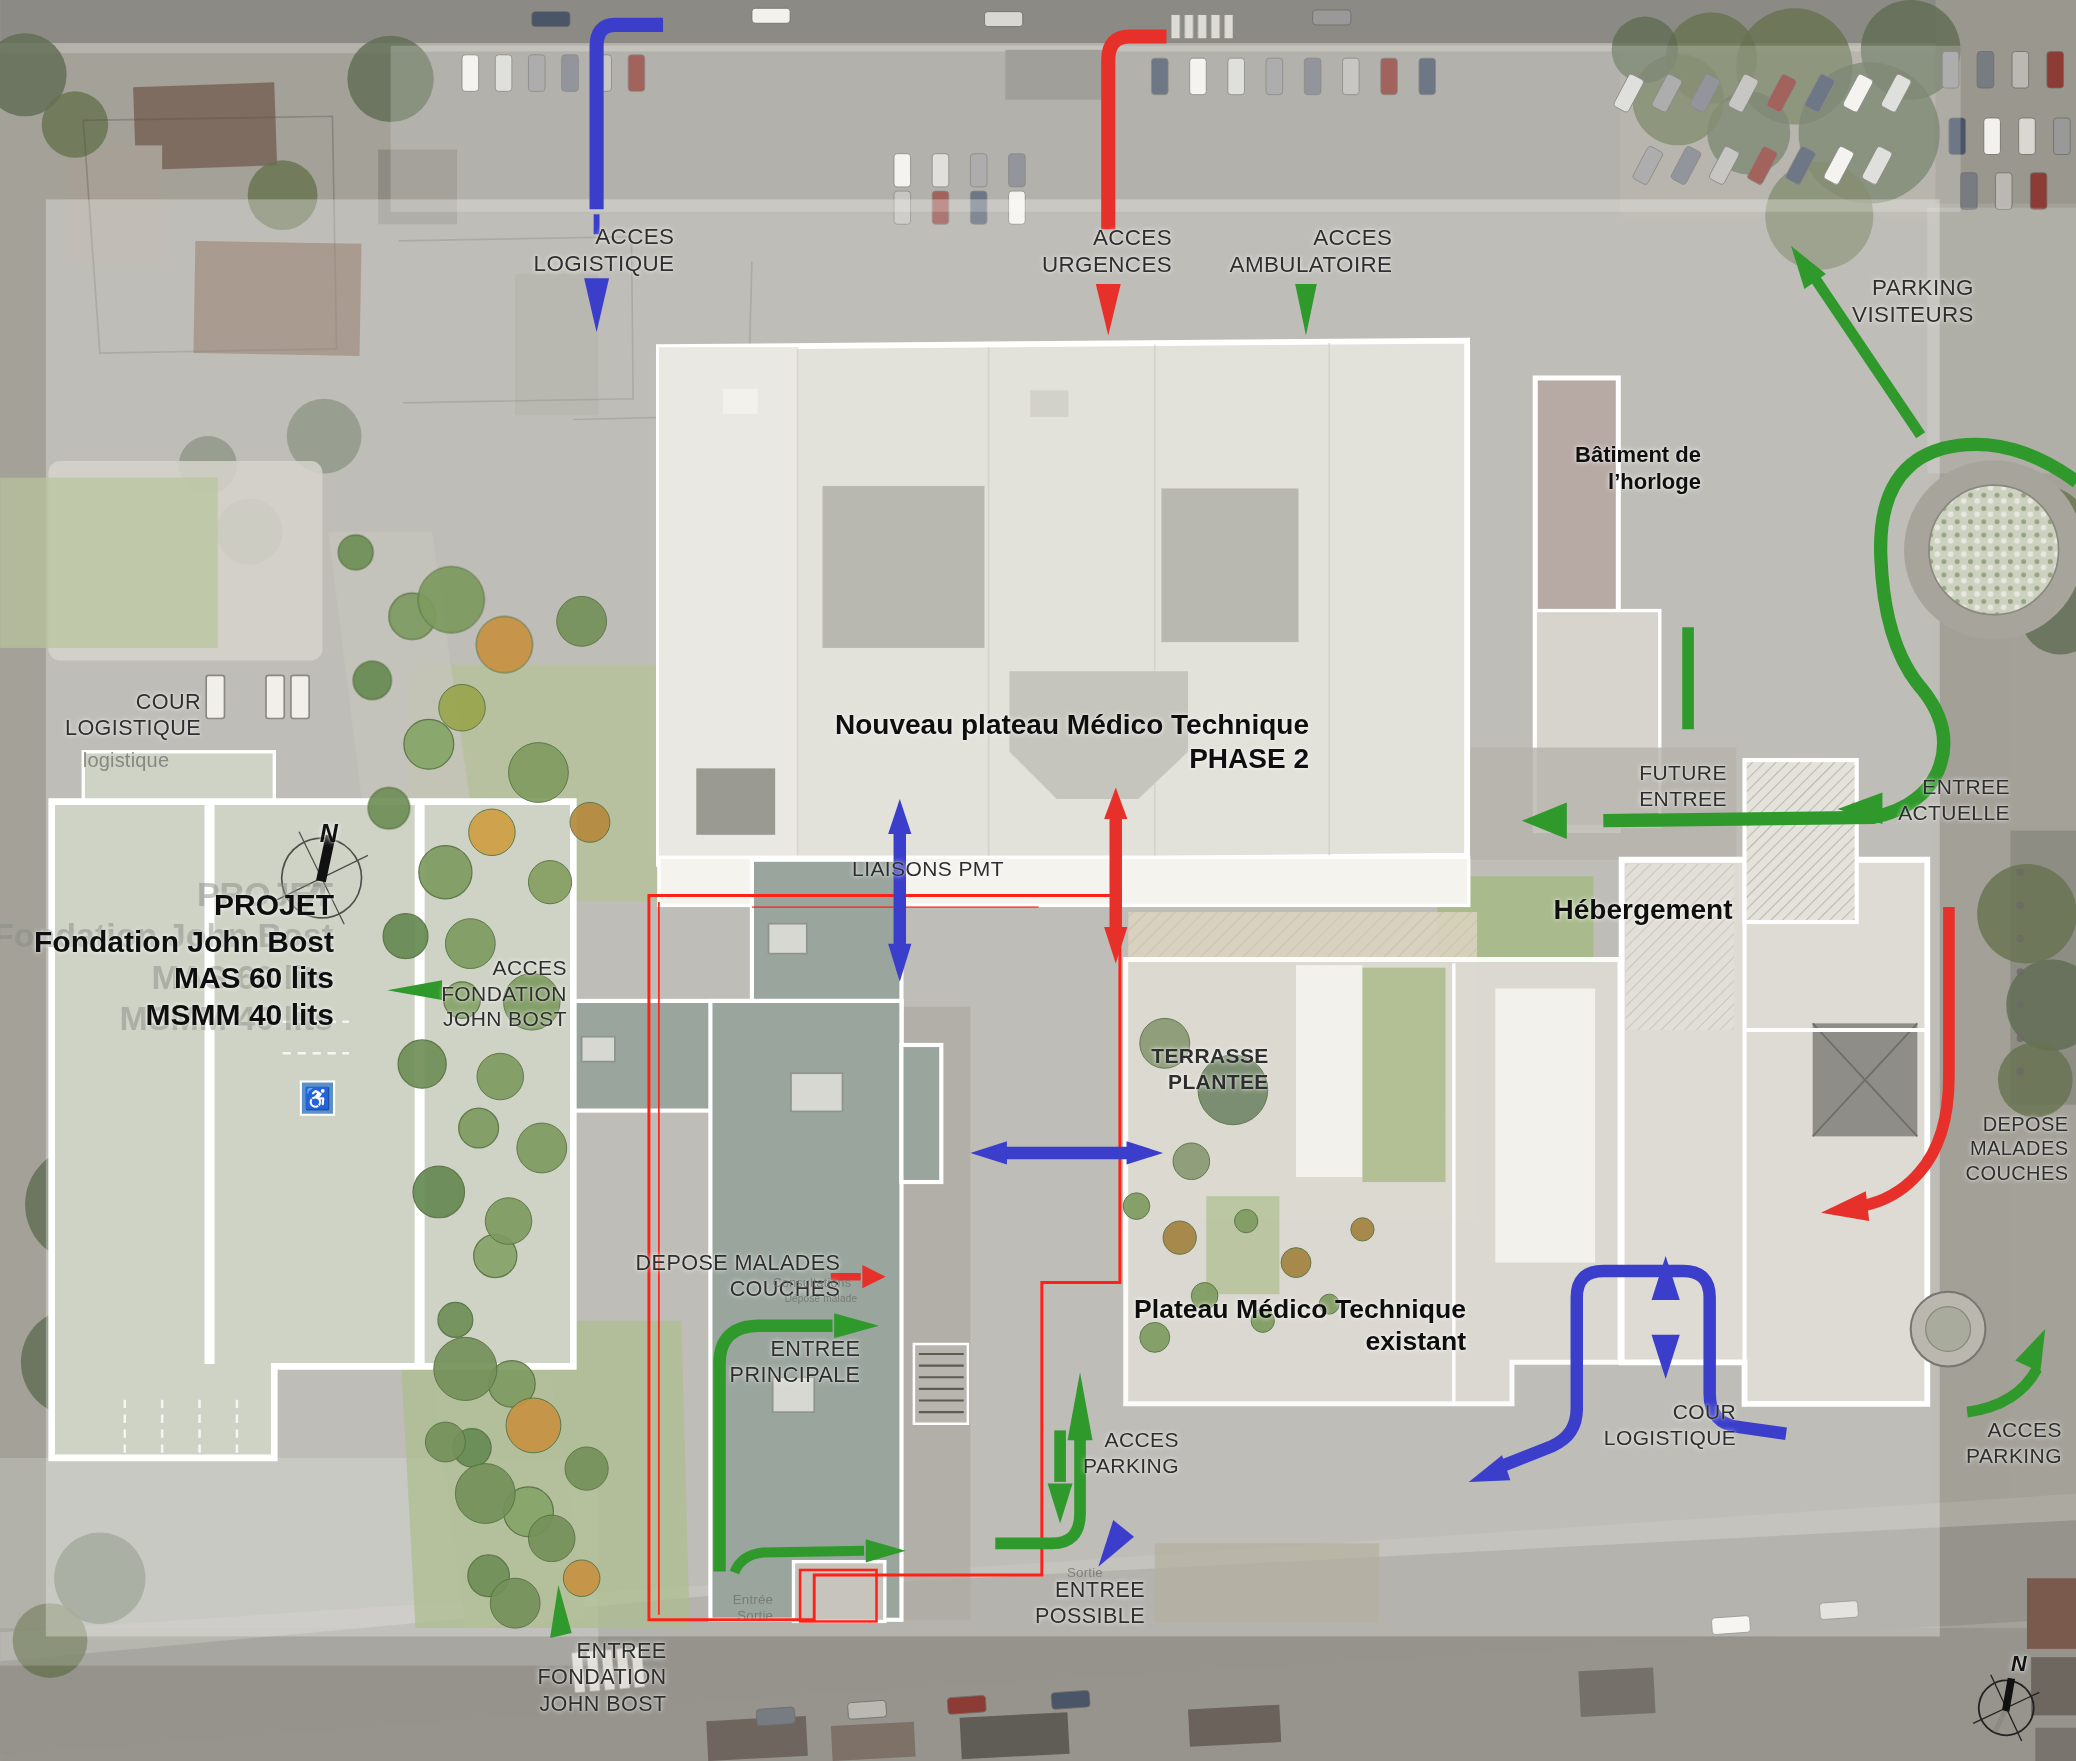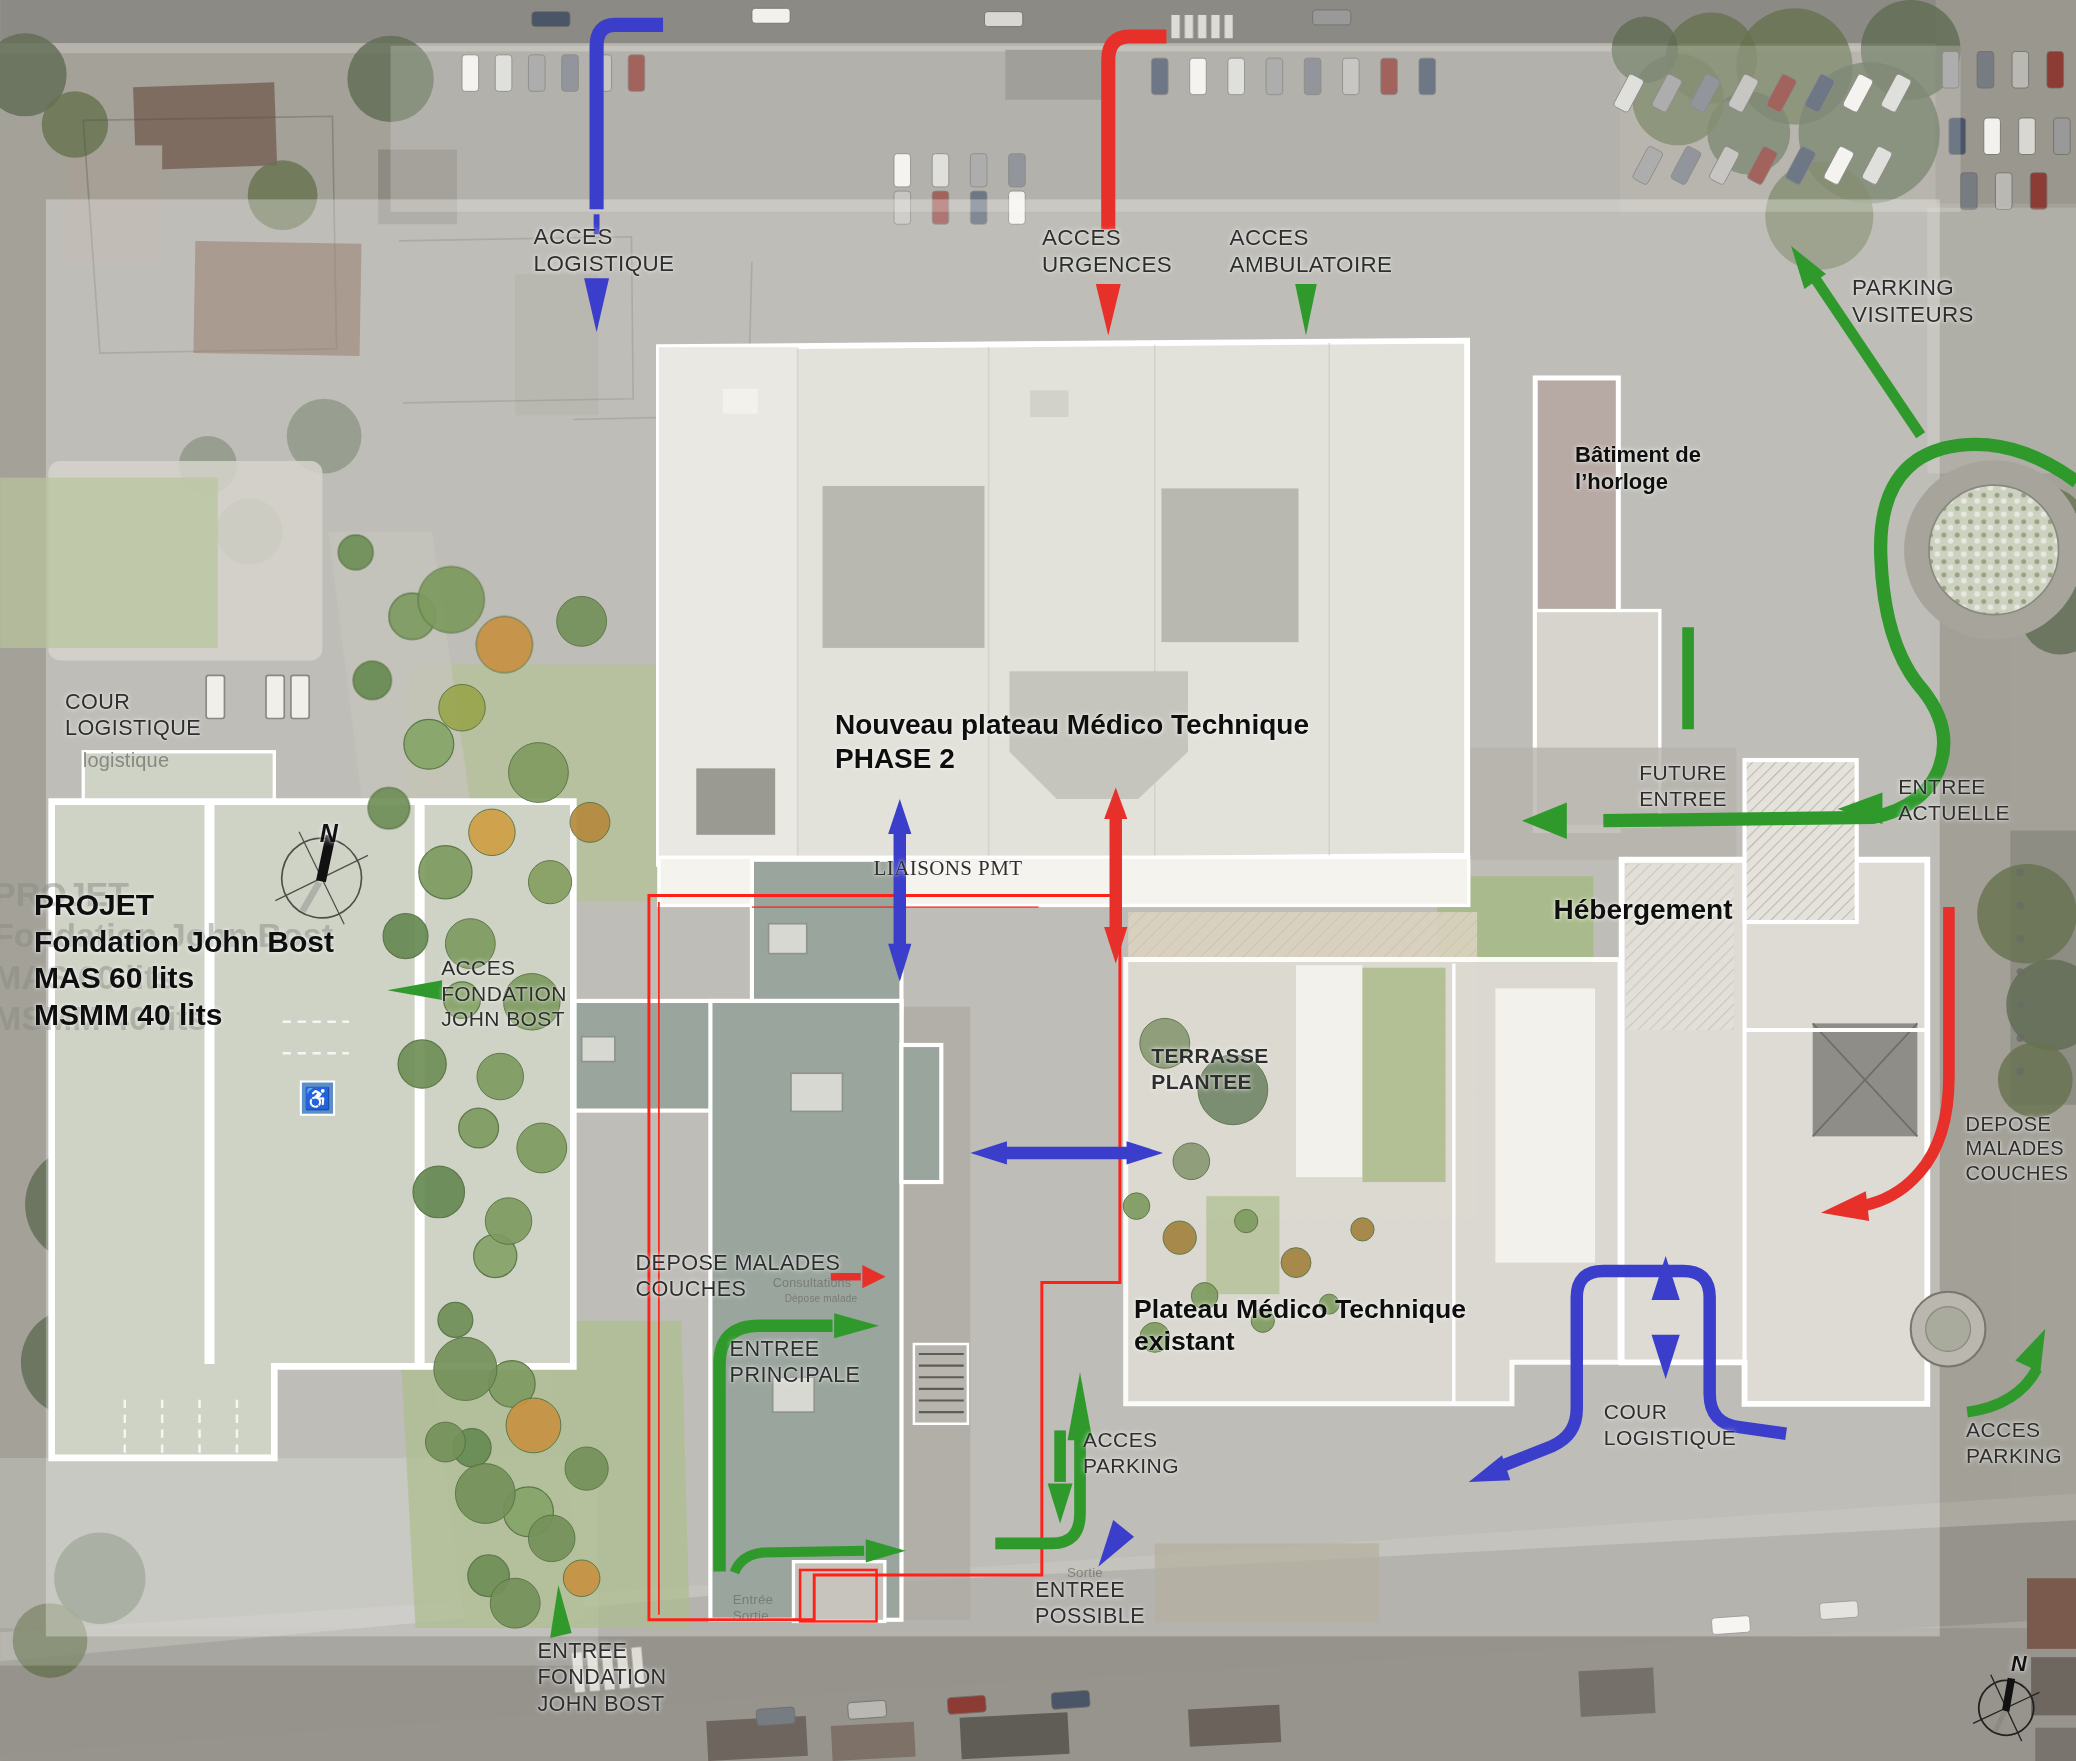--- a/index.html
+++ b/index.html
@@ -1,19 +1,19 @@
 <!DOCTYPE html>
 <html style="font-size:13.3px"><head>
 <meta charset="utf-8">
 <style>
   html,body{margin:0;padding:0;background:#a8a59c;}
   #stage{position:relative;width:2077px;height:1761px;overflow:hidden;
          font-family:"Liberation Sans",sans-serif;}
   svg{position:absolute;left:0;top:0;}
-  .lbl{position:absolute;transform:translate(-50%,0);text-align:left;
+  .lbl{position:absolute;transform:translate(-50%,0);text-align:right;
        color:#2e2e2e;line-height:1.22;letter-spacing:0.4px;white-space:nowrap;
        text-shadow:0 0 5.8px rgba(255,255,255,.85),0 0 1.7px rgba(255,255,255,.6);}
   .lbl div{display:block;}
   .big{font-weight:bold;color:#0e0e0e;letter-spacing:0;}
   .faint{color:#6f6f6a;text-shadow:none;opacity:.75;letter-spacing:0.2px;}
   .ghost{color:#888b83;opacity:.5;text-shadow:none;}
   .nlab{font-style:italic;font-weight:bold;color:#111;}
 </style>
 </head>
 <body>
@@ -525,21 +525,21 @@
   <div>FUTURE</div>
       <div>ENTREE</div>
     </div>
 <div class="lbl" style="left:1954px;top:774px;font-size:21px;">
   <div>ENTREE</div>
       <div>ACTUELLE</div>
     </div>
 <div class="lbl big" style="left:1643px;top:893px;font-size:28px;">
   <div>Hébergement</div>
     </div>
-<div class="lbl" style="left:948px;top:856px;font-size:21px;font-family:Liberation Serif, serif;">
+<div class="lbl" style="left:928px;top:856px;font-size:21px;">
   <div>LIAISONS PMT</div>
     </div>
 <div class="lbl" style="left:1210px;top:1043px;font-size:21px;font-weight:bold;">
   <div>TERRASSE</div>
       <div>PLANTEE</div>
     </div>
 <div class="lbl" style="left:738px;top:1250px;font-size:21.6px;">
   <div>DEPOSE MALADES</div>
       <div>COUCHES</div>
     </div>

